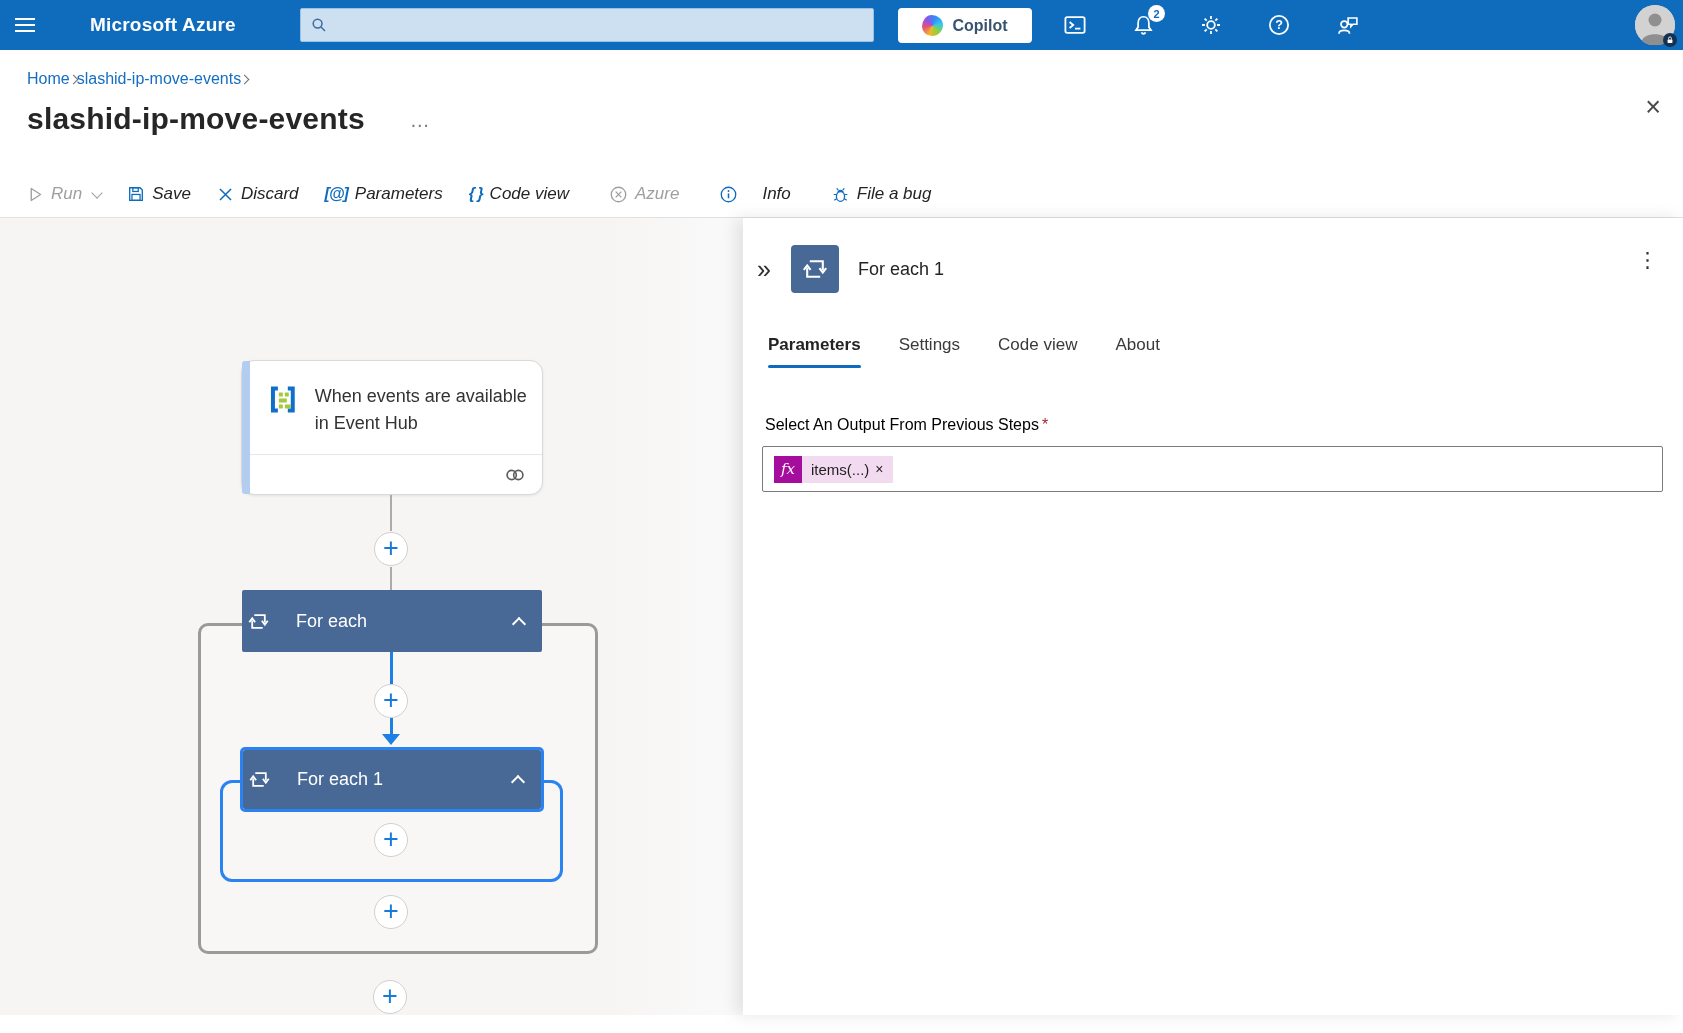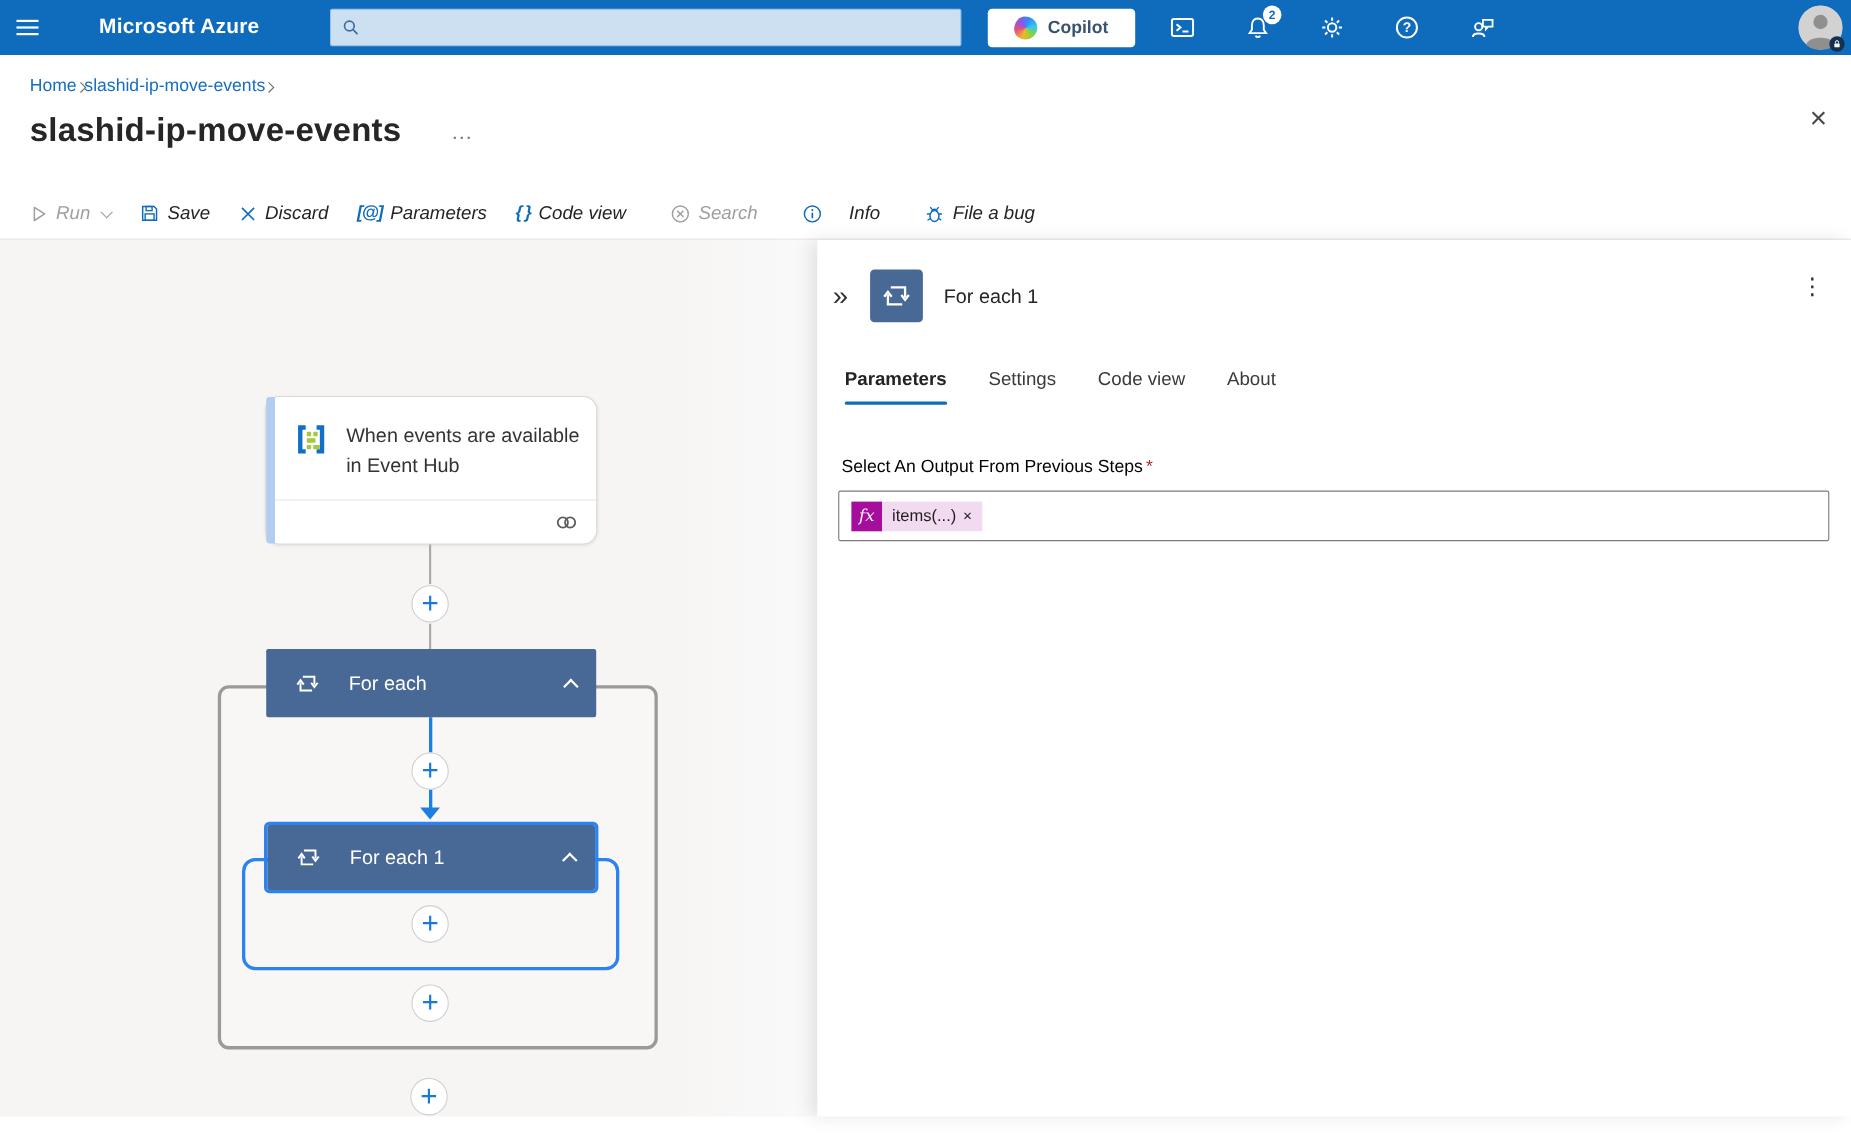--- a/index.html
+++ b/index.html
@@ -56,21 +56,21 @@
   .vline { position:absolute; width:2px; background:#adaba9; left:390px; }
   .vline.blue { background:#1b7fe4; width:3px; left:389.5px; }
   .arrowhead { position:absolute; left:382px; width:0; height:0; border-left:9px solid transparent; border-right:9px solid transparent; border-top:11px solid #adaba9; }
   .arrowhead.blue { border-top-color:#1b7fe4; }
   .plus-circle { position:absolute; left:374px; width:34px; height:34px; border-radius:50%; background:#fff; border:1px solid #d2d0ce; color:#1779da; font-size:27px; font-weight:400; display:flex; align-items:center; justify-content:center; line-height:0; cursor:pointer; }
   .plus-circle span { margin-top:-2px; }
 
   .scope-outer { position:absolute; left:198px; top:405px; width:400px; height:331px; border:3px solid #9a9a9a; border-radius:10px; background:#f8f7f6; }
   .scope-inner { position:absolute; left:220px; top:562px; width:343px; height:102px; border:3px solid #2b83f2; border-radius:12px; }
 
-  .scope-header { position:absolute; left:242px; width:300px; height:62px; background:#486996; border-radius:2px; display:flex; align-items:center; color:#fff; font-size:18px; padding:0 18px 0 27px; cursor:pointer; }
+  .scope-header { position:absolute; left:242px; width:300px; height:62px; background:#486996; border-radius:2px; display:flex; align-items:center; color:#fff; font-size:18px; padding:0 18px 0 6px; cursor:pointer; }
   .scope-header .loop-icon { margin-right:27px; display:flex; }
   .scope-header .hd-label { flex:1; }
   .chev-up { width:10px; height:10px; border-left:2px solid #fff; border-top:2px solid #fff; transform:rotate(45deg); margin-top:5px; }
   .scope-header.selected { outline:3px solid #2b83f2; outline-offset:0; }
 
   
   .panel-header { position:relative; padding:27px 0 0 14px; display:flex; align-items:center; }
   .collapse-btn { font-size:25px; color:#323130; cursor:pointer; line-height:1; margin-right:20px; }
   .panel-op-icon { width:48px; height:48px; border-radius:4px; background:#486996; display:flex; align-items:center; justify-content:center; margin-right:19px; cursor:pointer; }
   .panel-title { font-size:18px; color:#242424; }
@@ -207,21 +207,21 @@
   </div>
   <div class="tb-item">
     <span class="tb-glyph">{ }</span>
     <span>Code view</span>
   </div>
   <div class="tb-item disabled" style="margin-left:14px;">
     <svg width="19" height="19" viewBox="0 0 20 20">
       <circle cx="10" cy="10" r="7.6" fill="none" stroke="#a19f9d" stroke-width="1.4"></circle>
       <path d="M7 7 L13 13 M13 7 L7 13" stroke="#a19f9d" stroke-width="1.4"></path>
     </svg>
-    <span>Search</span>
+    <span>Azure</span>
   </div>
   <div class="tb-item" style="margin-left:14px;gap:24px;">
     <svg width="19" height="19" viewBox="0 0 20 20">
       <circle cx="10" cy="10" r="7.6" fill="none" stroke="#0f6cbd" stroke-width="1.4"></circle>
       <circle cx="10" cy="6.3" r="1" fill="#0f6cbd"></circle>
       <line x1="10" y1="8.8" x2="10" y2="14" stroke="#0f6cbd" stroke-width="1.6"></line>
     </svg>
     <span>Info</span>
   </div>
   <div class="tb-item" style="margin-left:14px;">

